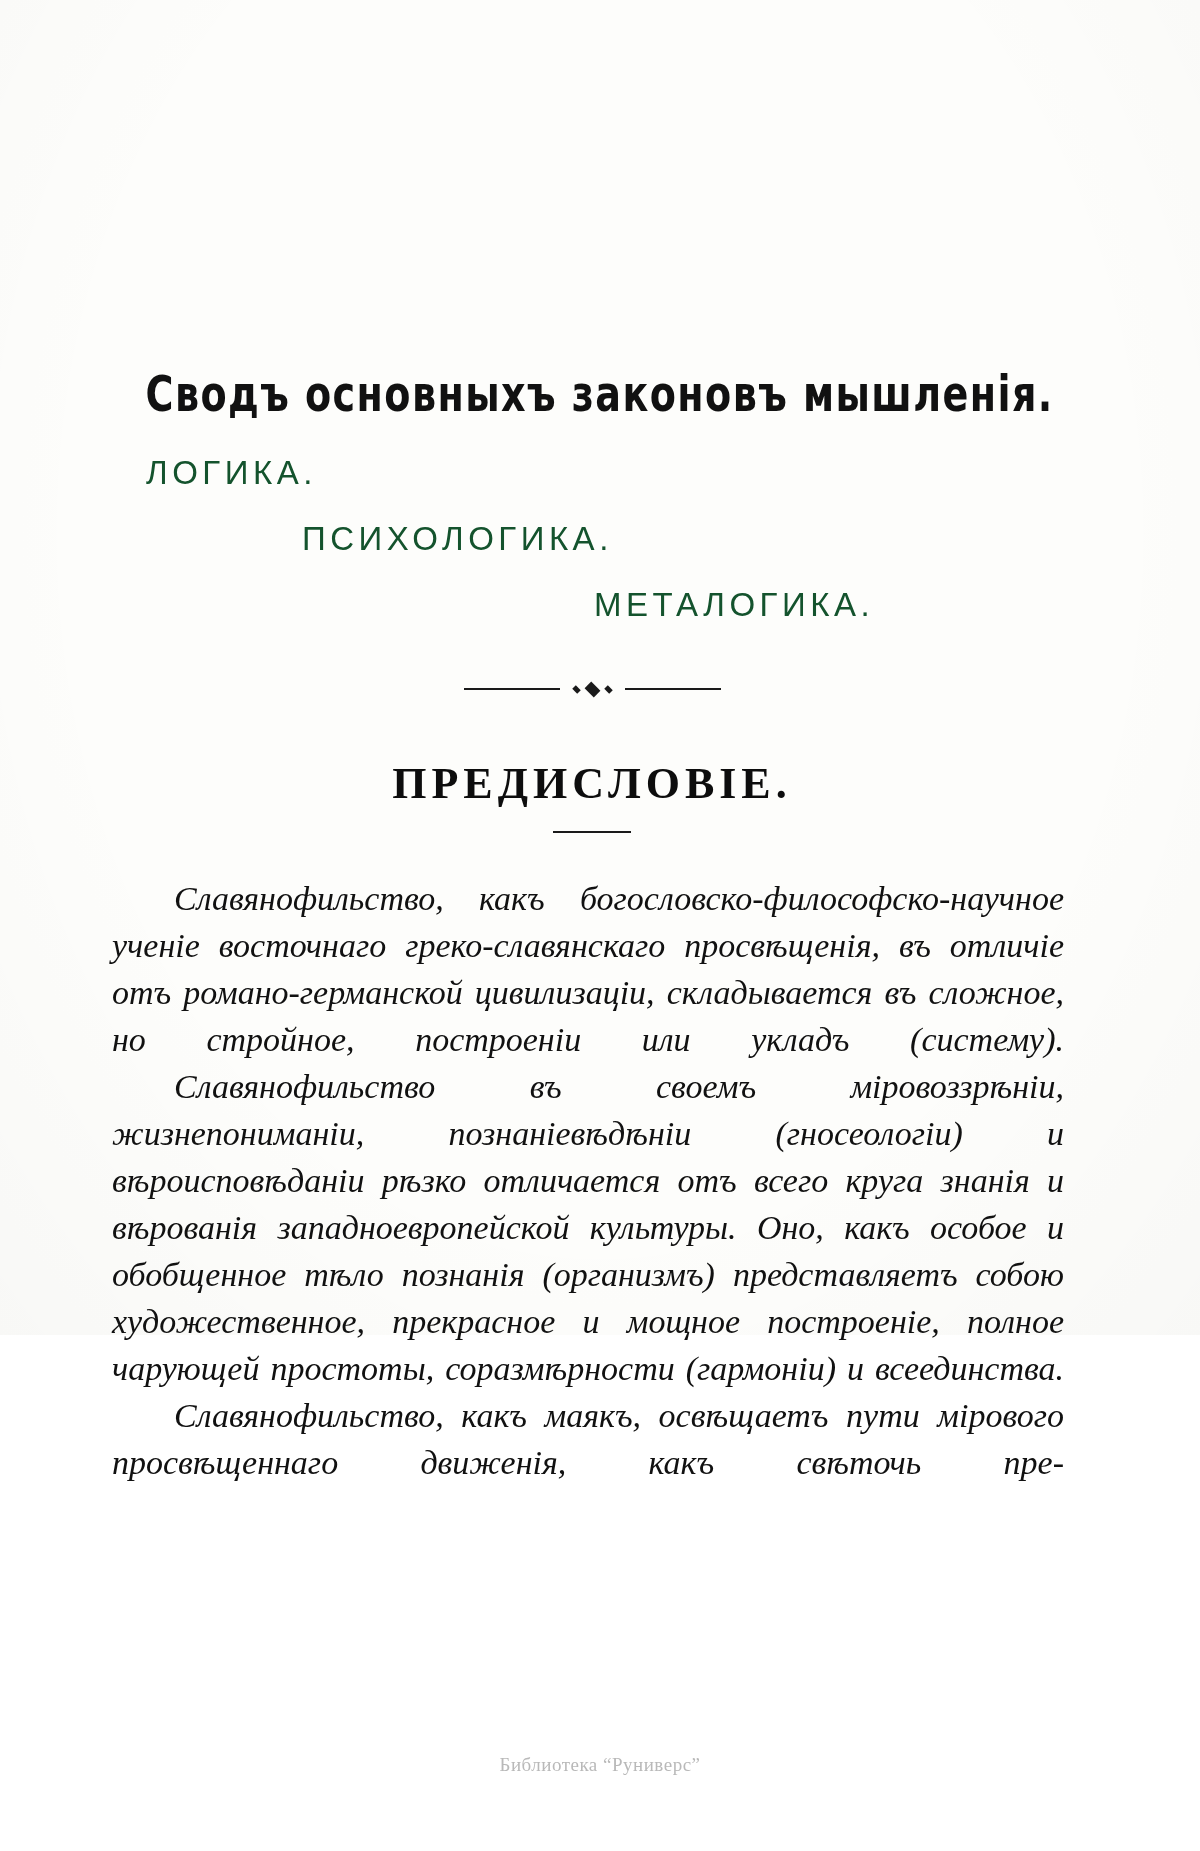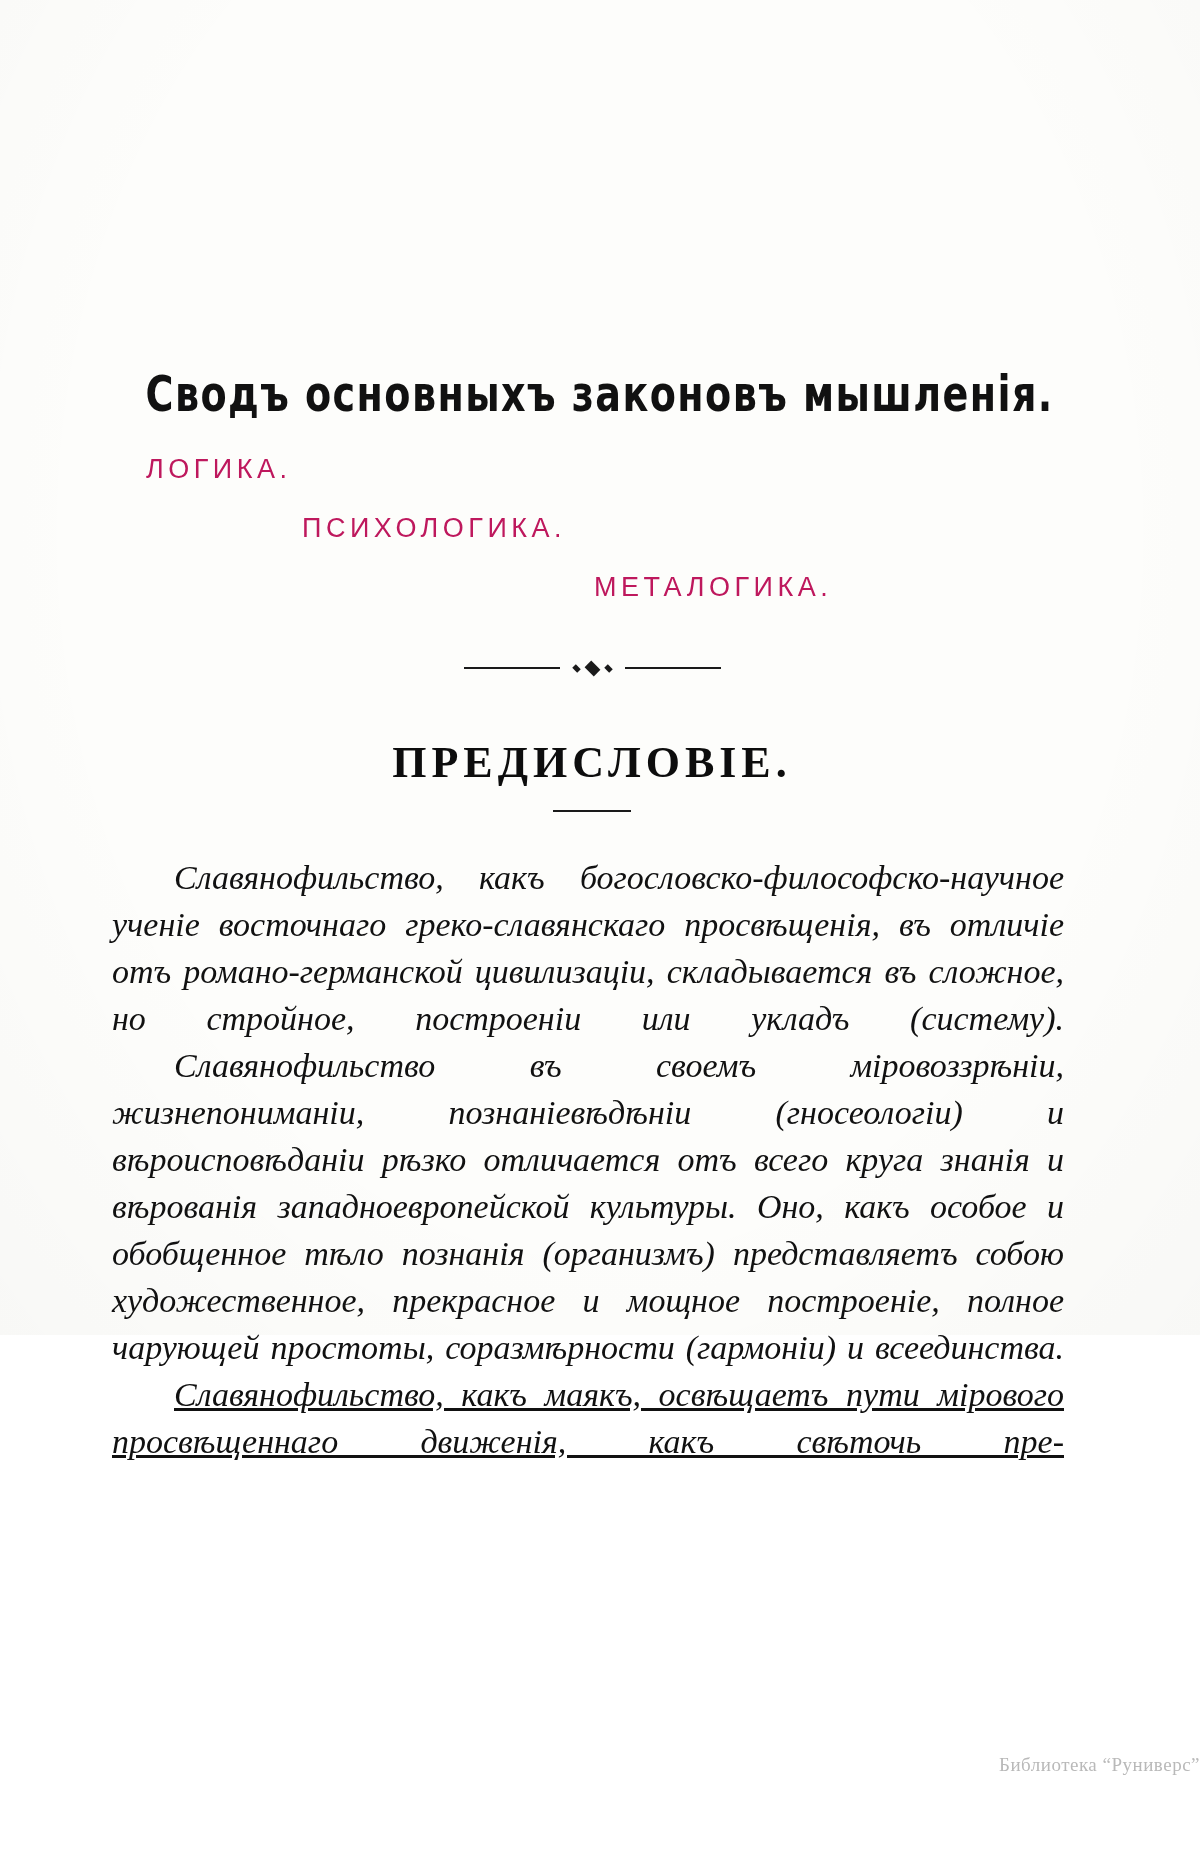--- a/index.html
+++ b/index.html
@@ -50,23 +50,23 @@
     transform: scaleX(0.93) scaleY(1.22);
     transform-origin: 50% 50%;
     color: #111;
   }
 
   .subtitles {
     margin-top: 36px;
   }
   .sub {
     font-family: "Liberation Sans", sans-serif;
-    font-size: 27px;
+    font-size: 33px;
     letter-spacing: 4.5px;
-    color: #be185d;
+    color: #14532d;
     white-space: nowrap;
   }
   .sub-1 { margin-left: 34px; }
   .sub-2 { margin-left: 190px; margin-top: 28px; }
   .sub-3 { margin-left: 482px; margin-top: 28px; }
 
   .orn {
     margin-top: 56px;
     display: flex;
     align-items: center;
@@ -120,29 +120,28 @@
     width: 952px;
   }
   .body-text p {
     margin: 0;
     text-indent: 62px;
     text-align: justify;
     text-align-last: justify;
   }
   .body-text p.last-ragged {
     text-align-last: justify;
-    text-decoration: underline;
   }
 
   .watermark {
     position: absolute;
     left: 0;
     top: 1754px;
     width: 1200px;
-    text-align: right;
+    text-align: center;
     font-family: "Liberation Serif", serif;
     font-size: 19px;
     color: #b9b9b9;
     letter-spacing: 0.5px;
   }
 </style>
 </head>
 <body>
 
 <div class="page">

